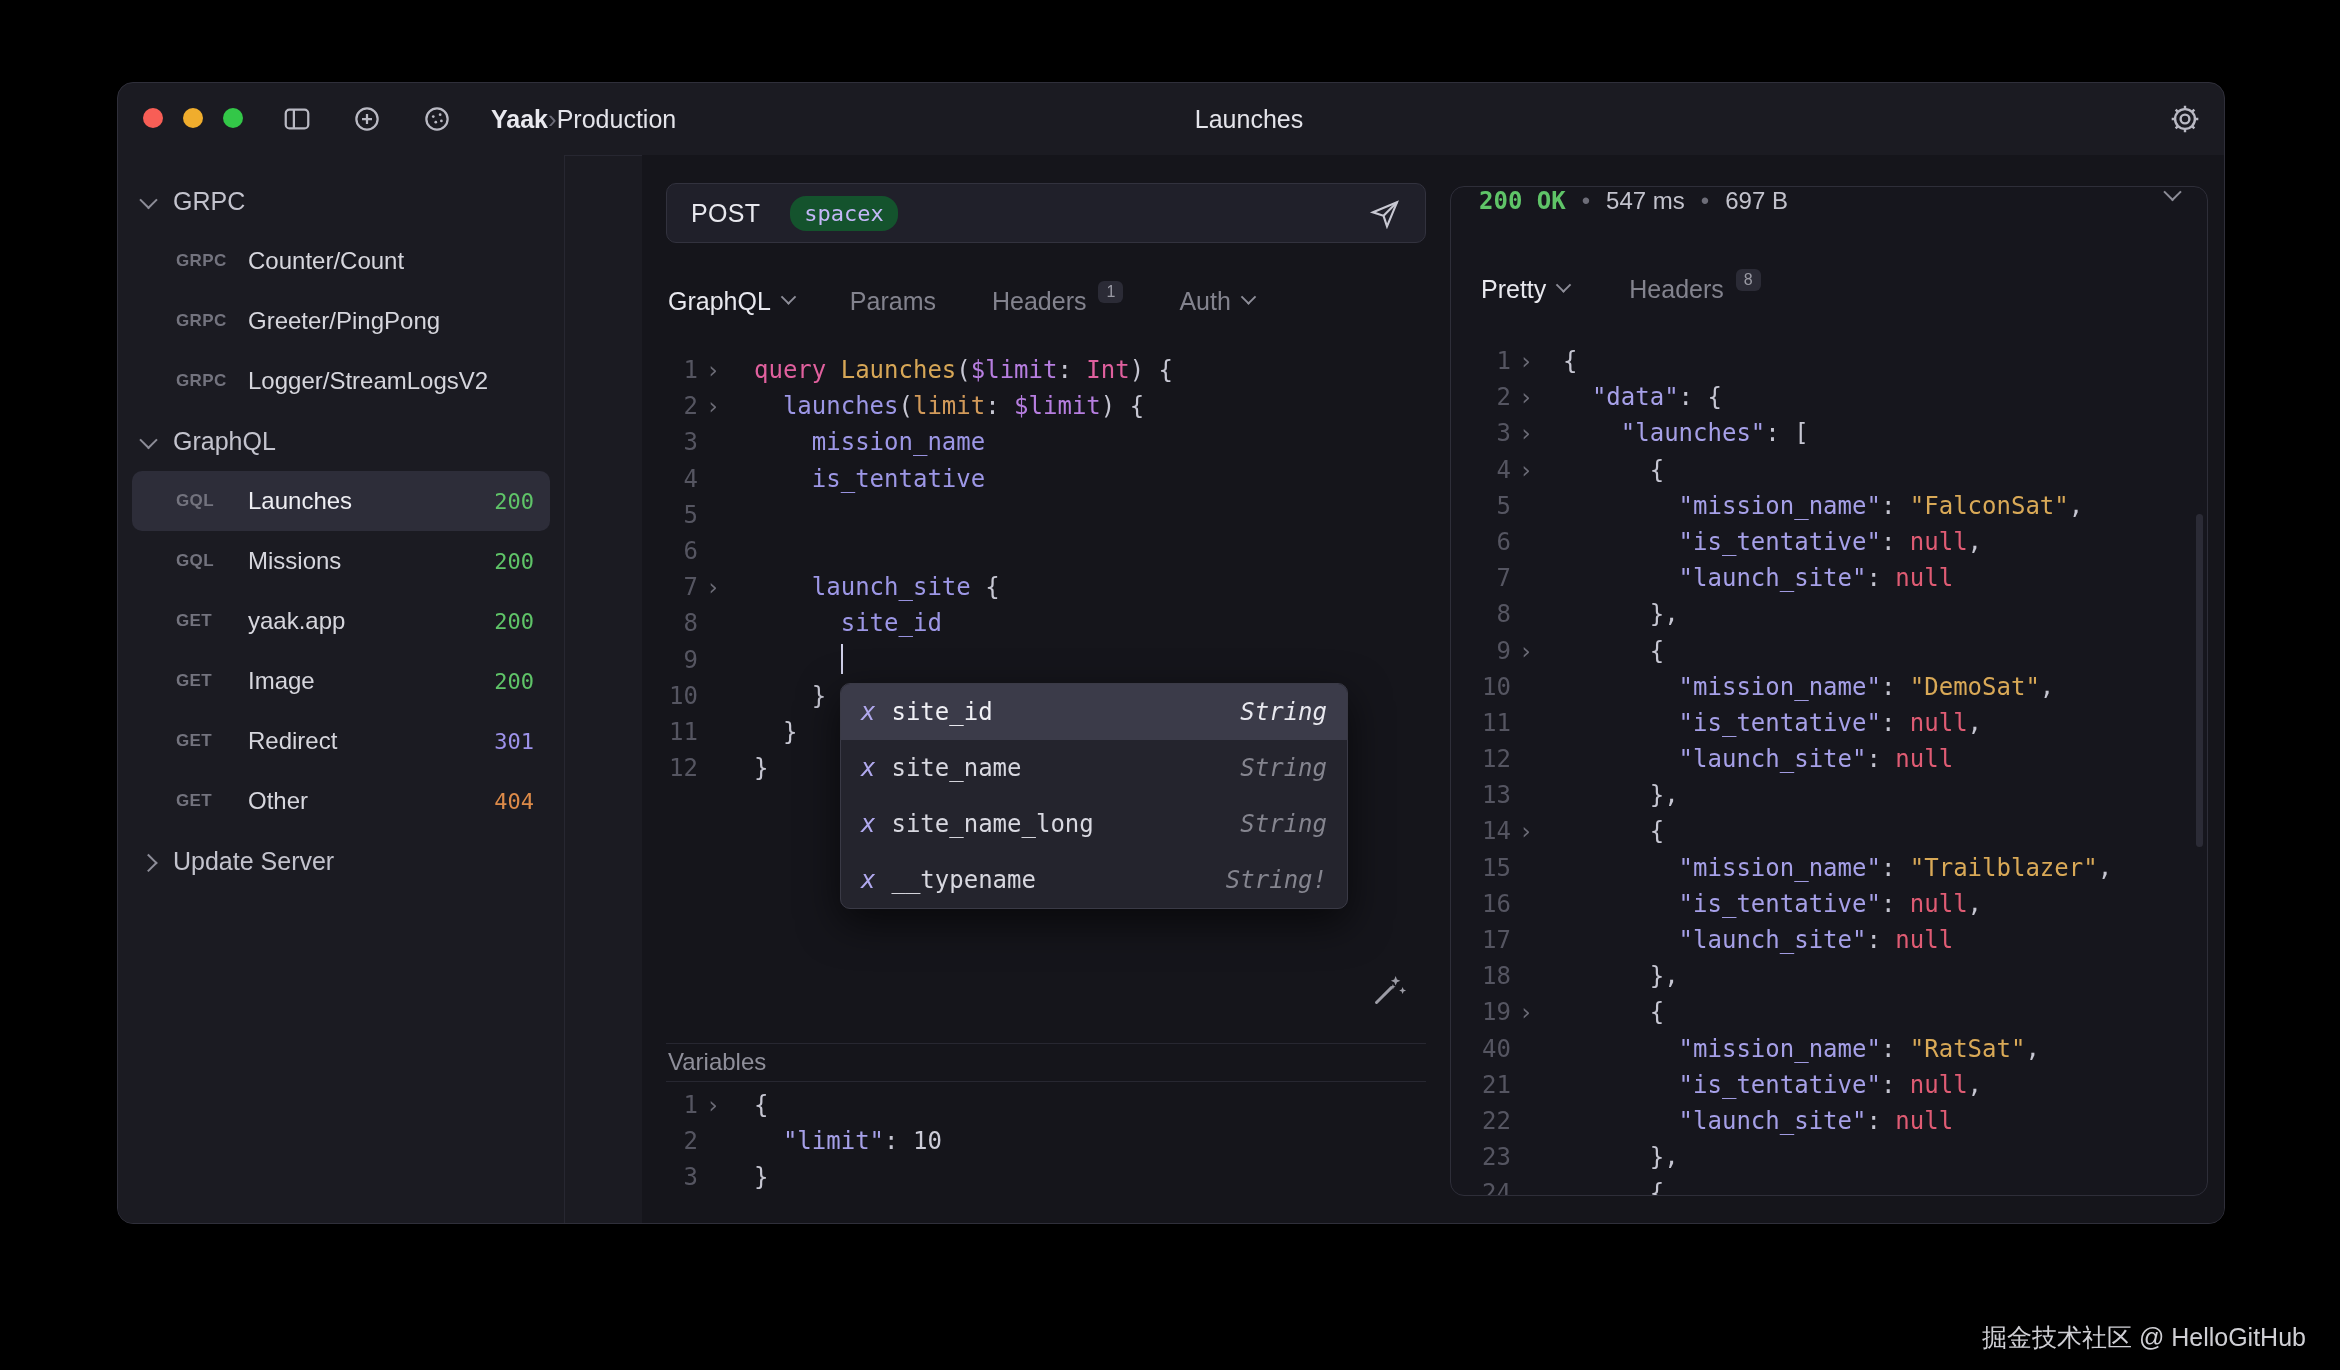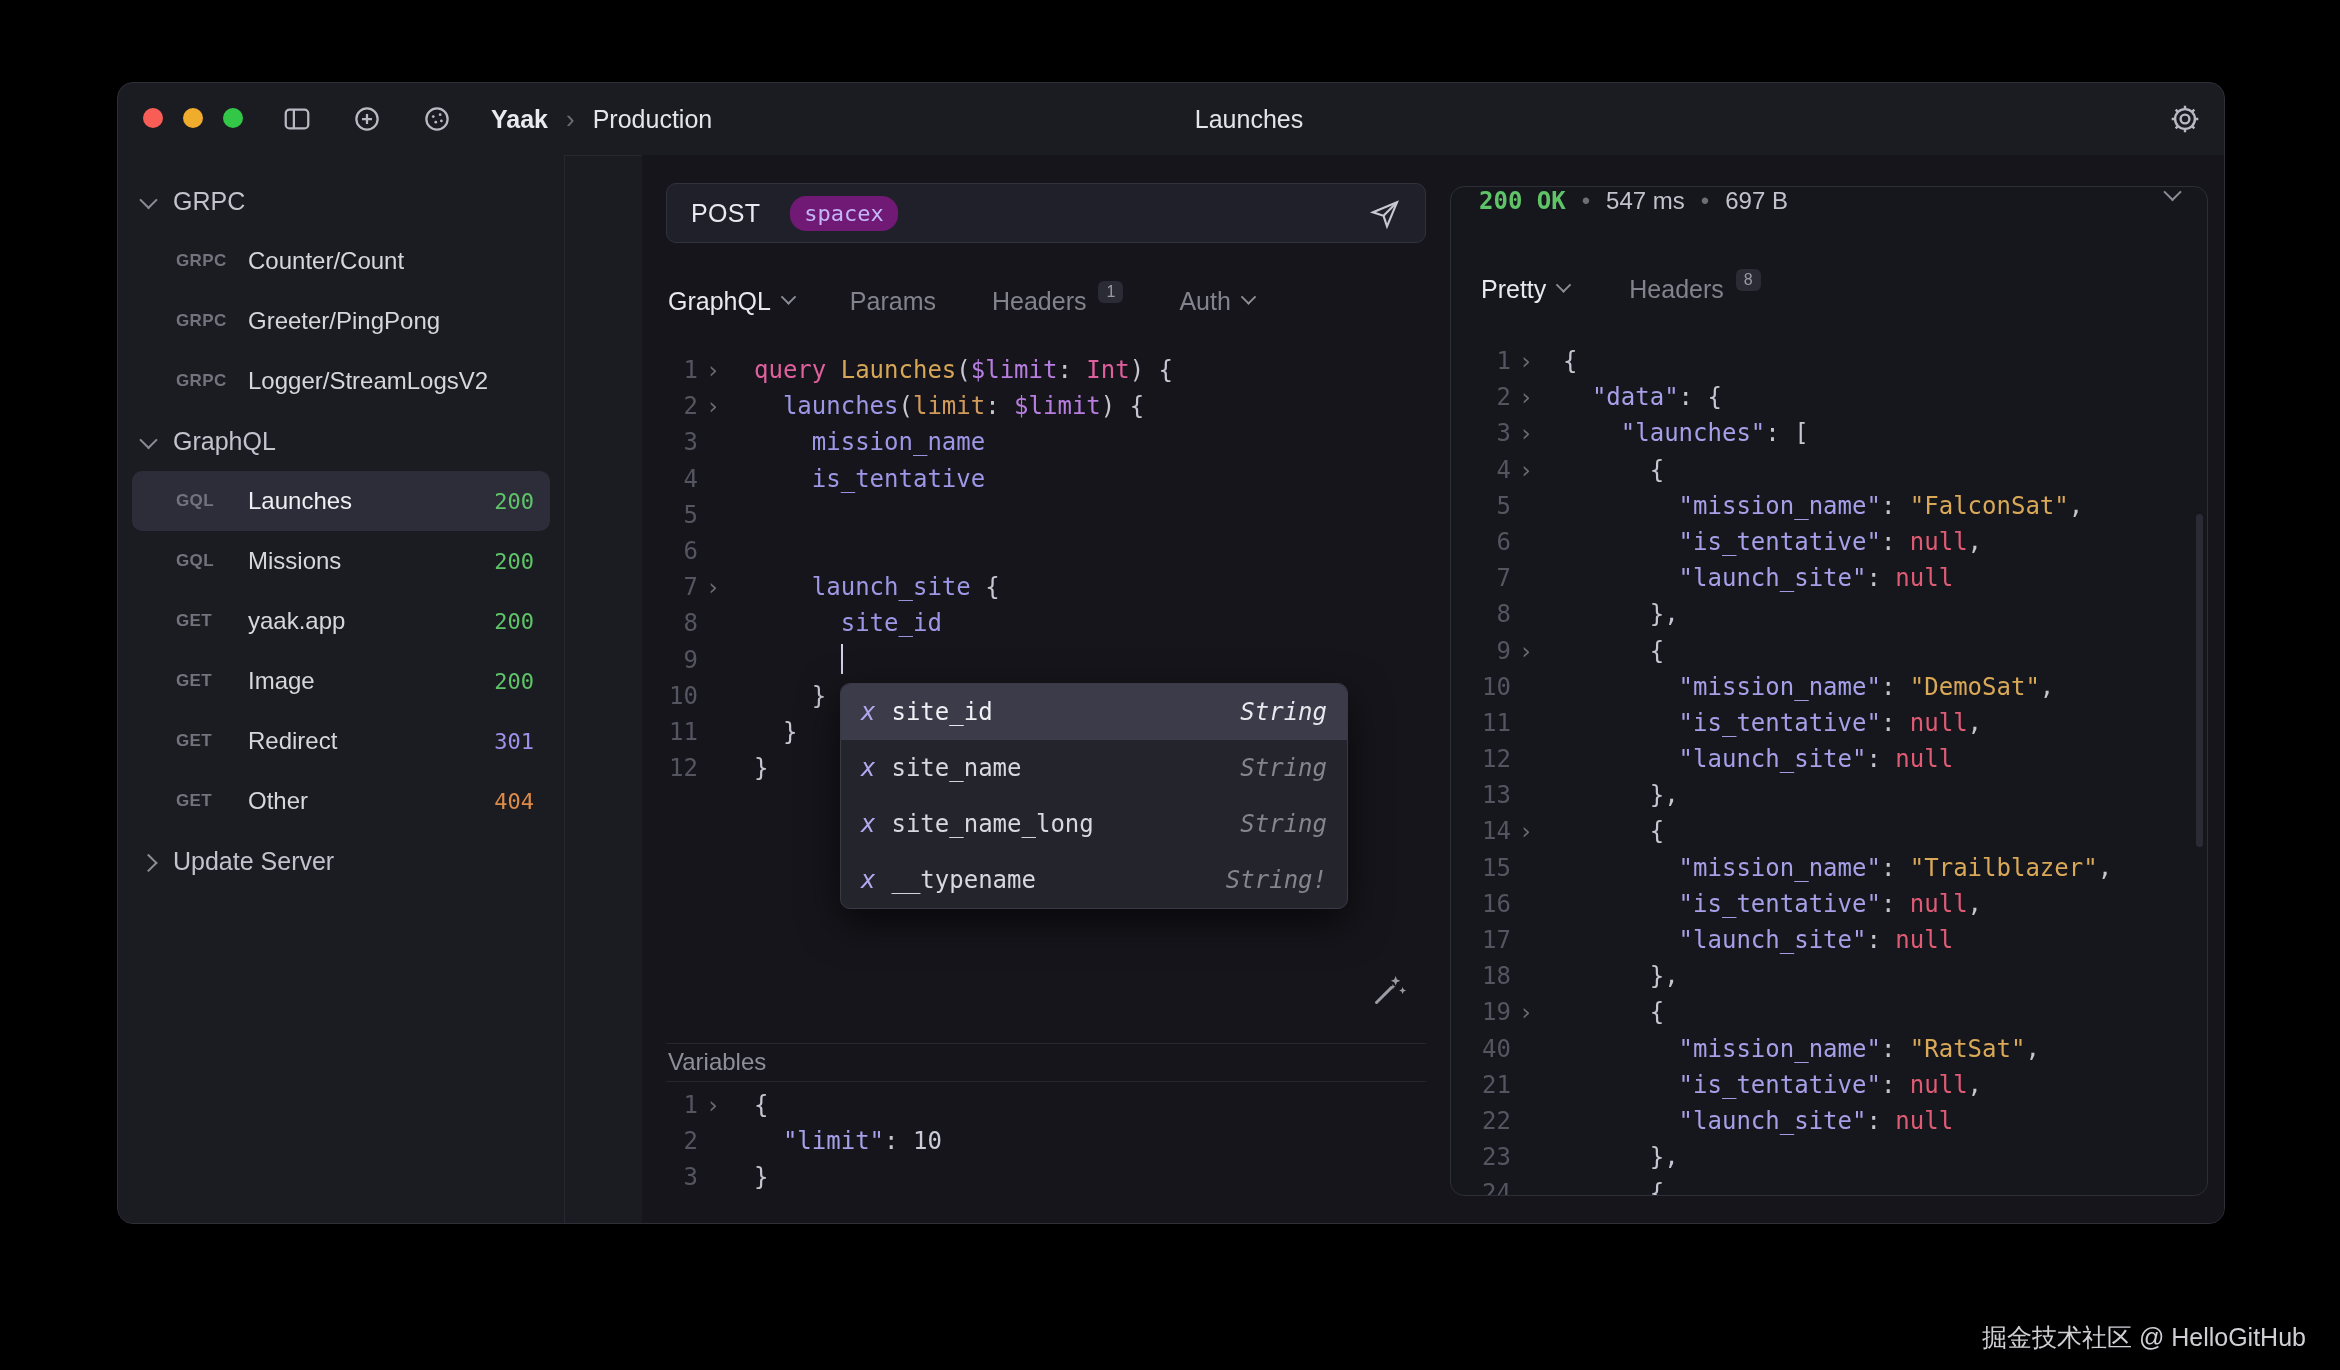--- a/index.html
+++ b/index.html
@@ -8,21 +8,21 @@
   .window{position:absolute;left:117px;top:82px;width:2106px;height:1140px;background:#1b1b22;
           border:1px solid #2f2f3a;border-radius:16px;box-shadow:0 30px 90px rgba(0,0,0,.85);overflow:hidden;}
 
   
   .titlebar{position:absolute;left:0;right:0;top:0;height:72px;border-bottom:1px solid #272731;}
   .traffic{position:absolute;left:25px;top:25px;display:flex;gap:20px;}
   .tl{width:20px;height:20px;border-radius:50%;}
   .tl.red{background:#f85e56;}.tl.yellow{background:#f0ad2d;}.tl.green{background:#33c748;}
   .tb-icons{position:absolute;left:162px;top:0;height:72px;display:flex;align-items:center;gap:36px;}
   .tb-icon{width:34px;height:34px;display:flex;align-items:center;justify-content:center;}
-  .breadcrumb{position:absolute;left:373px;top:0;height:72px;display:flex;align-items:center;gap:18px;}
+  .breadcrumb{position:absolute;left:373px;top:0;height:72px;display:flex;align-items:center;}
   .bc-ws{font-size:25px;font-weight:600;color:#e9e9ef;}
   .bc-sep{font-size:26px;color:#6c6c78;}
   .bc-env{font-size:25px;color:#e4e4ea;}
   .tb-title{position:absolute;left:0;right:0;top:0;height:72px;display:flex;align-items:center;
             justify-content:center;padding-left:156px;font-size:25px;color:#e4e4ea;pointer-events:none;}
   .tb-gear{position:absolute;right:22px;top:19px;width:34px;height:34px;}
 
   
   .sidebar{position:absolute;left:0;top:72px;bottom:0;width:447px;border-right:1px solid #272731;
            padding-top:16px;box-sizing:border-box;background:#1b1b22;}
@@ -43,21 +43,21 @@
   .chev.right{transform:rotate(-45deg) translate(-1px,1px);}
   .chev.small{width:9px;height:9px;border-width:2px;margin-top:-6px;}
 
   
   .content{position:absolute;left:524px;top:72px;right:0;bottom:0;background:#15151b;}
   .request-pane{position:absolute;left:0;top:0;width:808px;height:100%;}
   .urlbar{position:absolute;left:24px;top:28px;width:760px;height:60px;background:#20202a;
           border:1px solid #32323e;border-radius:10px;display:flex;align-items:center;
           padding:0 24px;box-sizing:border-box;gap:30px;}
   .method{font-size:25px;color:#e8e8ee;letter-spacing:.3px;}
-  .url-badge{font-family:"DejaVu Sans Mono",monospace;font-size:22px;color:#c4b7f8;background:#701a75;
+  .url-badge{font-family:"DejaVu Sans Mono",monospace;font-size:22px;color:#c4b7f8;background:#14532d;
              border-radius:16px;padding:5px 14px;}
   .send-btn{margin-left:auto;width:32px;height:32px;}
 
   .tabs{display:flex;align-items:center;}
   .tabs.req{position:absolute;left:26px;top:124px;height:44px;gap:56px;}
   .tabs.resp{position:absolute;left:30px;top:80px;height:44px;gap:60px;}
   .tab{display:flex;align-items:center;gap:12px;font-size:25px;color:#83838e;}
   .tab.active{color:#e8e8ee;}
   .tbadge{font-size:16px;color:#9a9aa4;background:#2b2b36;border-radius:6px;padding:2px 8px;
           transform:translateY(-9px);}

